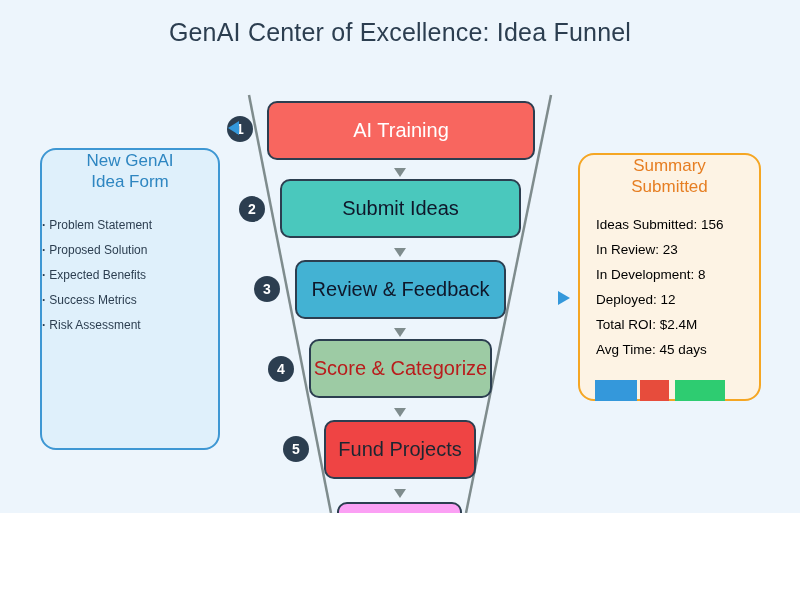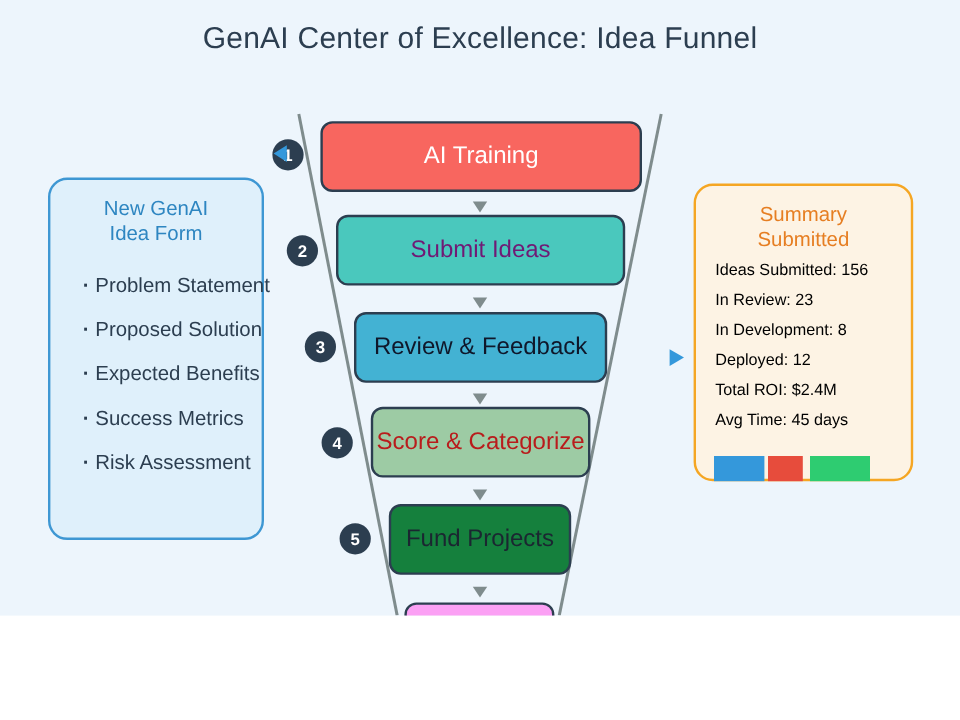--- a/index.html
+++ b/index.html
@@ -86,39 +86,37 @@
     z-index: 4;
   }
   .panel {
     position: absolute;
     border-radius: 16px;
     border: 2px solid;
   }
   .form-panel { left: 40px; top: 148px; width: 180px; height: 302px; }
   .dash-panel { left: 578px; top: 153px; width: 183px; height: 248px; }
   .panel-title {
-    padding-top: 13px;
     text-align: center;
     font-size: 17px;
     line-height: 21px;
   }
   .form-list {
     position: absolute;
     left: 0; top: 63px;
     width: 100%;
     list-style: none;
   }
   .form-list li {
     height: 25px;
     line-height: 25px;
-    padding-left: 27px;
-    font-size: 17px;
+    padding-left: 0;
+    font-size: 12px;
     color: #2C3E50;
     white-space: nowrap;
-    margin-top: 12px;
   }
   .form-list li::before { content: "· "; font-weight: bold; }
   .submit-btn {
     position: absolute;
     left: 29px; top: 231px;
     width: 118px; height: 34px;
     border: none;
     border-radius: 8px;
     color: #ffffff;
     font-size: 15px;
@@ -164,30 +162,30 @@
     <div class="page-title" style="color: rgb(44, 62, 80);">GenAI Center of Excellence: Idea Funnel</div>
 
     <svg class="funnel-svg" viewBox="0 0 800 513">
       <line x1="249" y1="95" x2="331" y2="513" stroke-width="2.5" style="stroke: rgb(127, 140, 141);"></line>
       <line x1="551" y1="95" x2="466" y2="513" stroke-width="2.5" style="stroke: rgb(127, 140, 141);"></line>
     </svg>
 
     <div class="stage stage-1" style="background: rgb(248, 102, 95); color: rgb(255, 255, 255); border-color: rgb(44, 62, 80);">
       <span>AI Training</span>
     </div>
-    <div class="stage stage-2" style="background: rgb(74, 200, 189); color: #701a75; border-color: rgb(44, 62, 80);">
+    <div class="stage stage-2" style="background: rgb(74, 200, 189); color: #0f172a; border-color: rgb(44, 62, 80);">
       <span>Submit Ideas</span>
     </div>
     <div class="stage stage-3" style="background: rgb(67, 178, 211); color: #0f172a; border-color: rgb(44, 62, 80);">
       <span>Review &amp; Feedback</span>
     </div>
     <div class="stage stage-4" style="background: rgb(157, 203, 164); color: #b91c1c; border-color: rgb(44, 62, 80);">
       <span>Score &amp; Categorize</span>
     </div>
-    <div class="stage stage-5" style="background: #15803d; color: rgb(27, 38, 49); border-color: rgb(44, 62, 80);">
+    <div class="stage stage-5" style="background: #ef4444; color: rgb(27, 38, 49); border-color: rgb(44, 62, 80);">
       <span>Fund Projects</span>
     </div>
     <div class="stage stage-6" style="background: rgb(251, 160, 244); color: rgb(27, 38, 49); border-color: rgb(44, 62, 80);">
       <span></span>
     </div>
 
     <div class="down-arrow arrow-1" style="border-top-color: rgb(127, 140, 141);"></div>
     <div class="down-arrow arrow-2" style="border-top-color: rgb(127, 140, 141);"></div>
     <div class="down-arrow arrow-3" style="border-top-color: rgb(127, 140, 141);"></div>
     <div class="down-arrow arrow-4" style="border-top-color: rgb(127, 140, 141);"></div>

